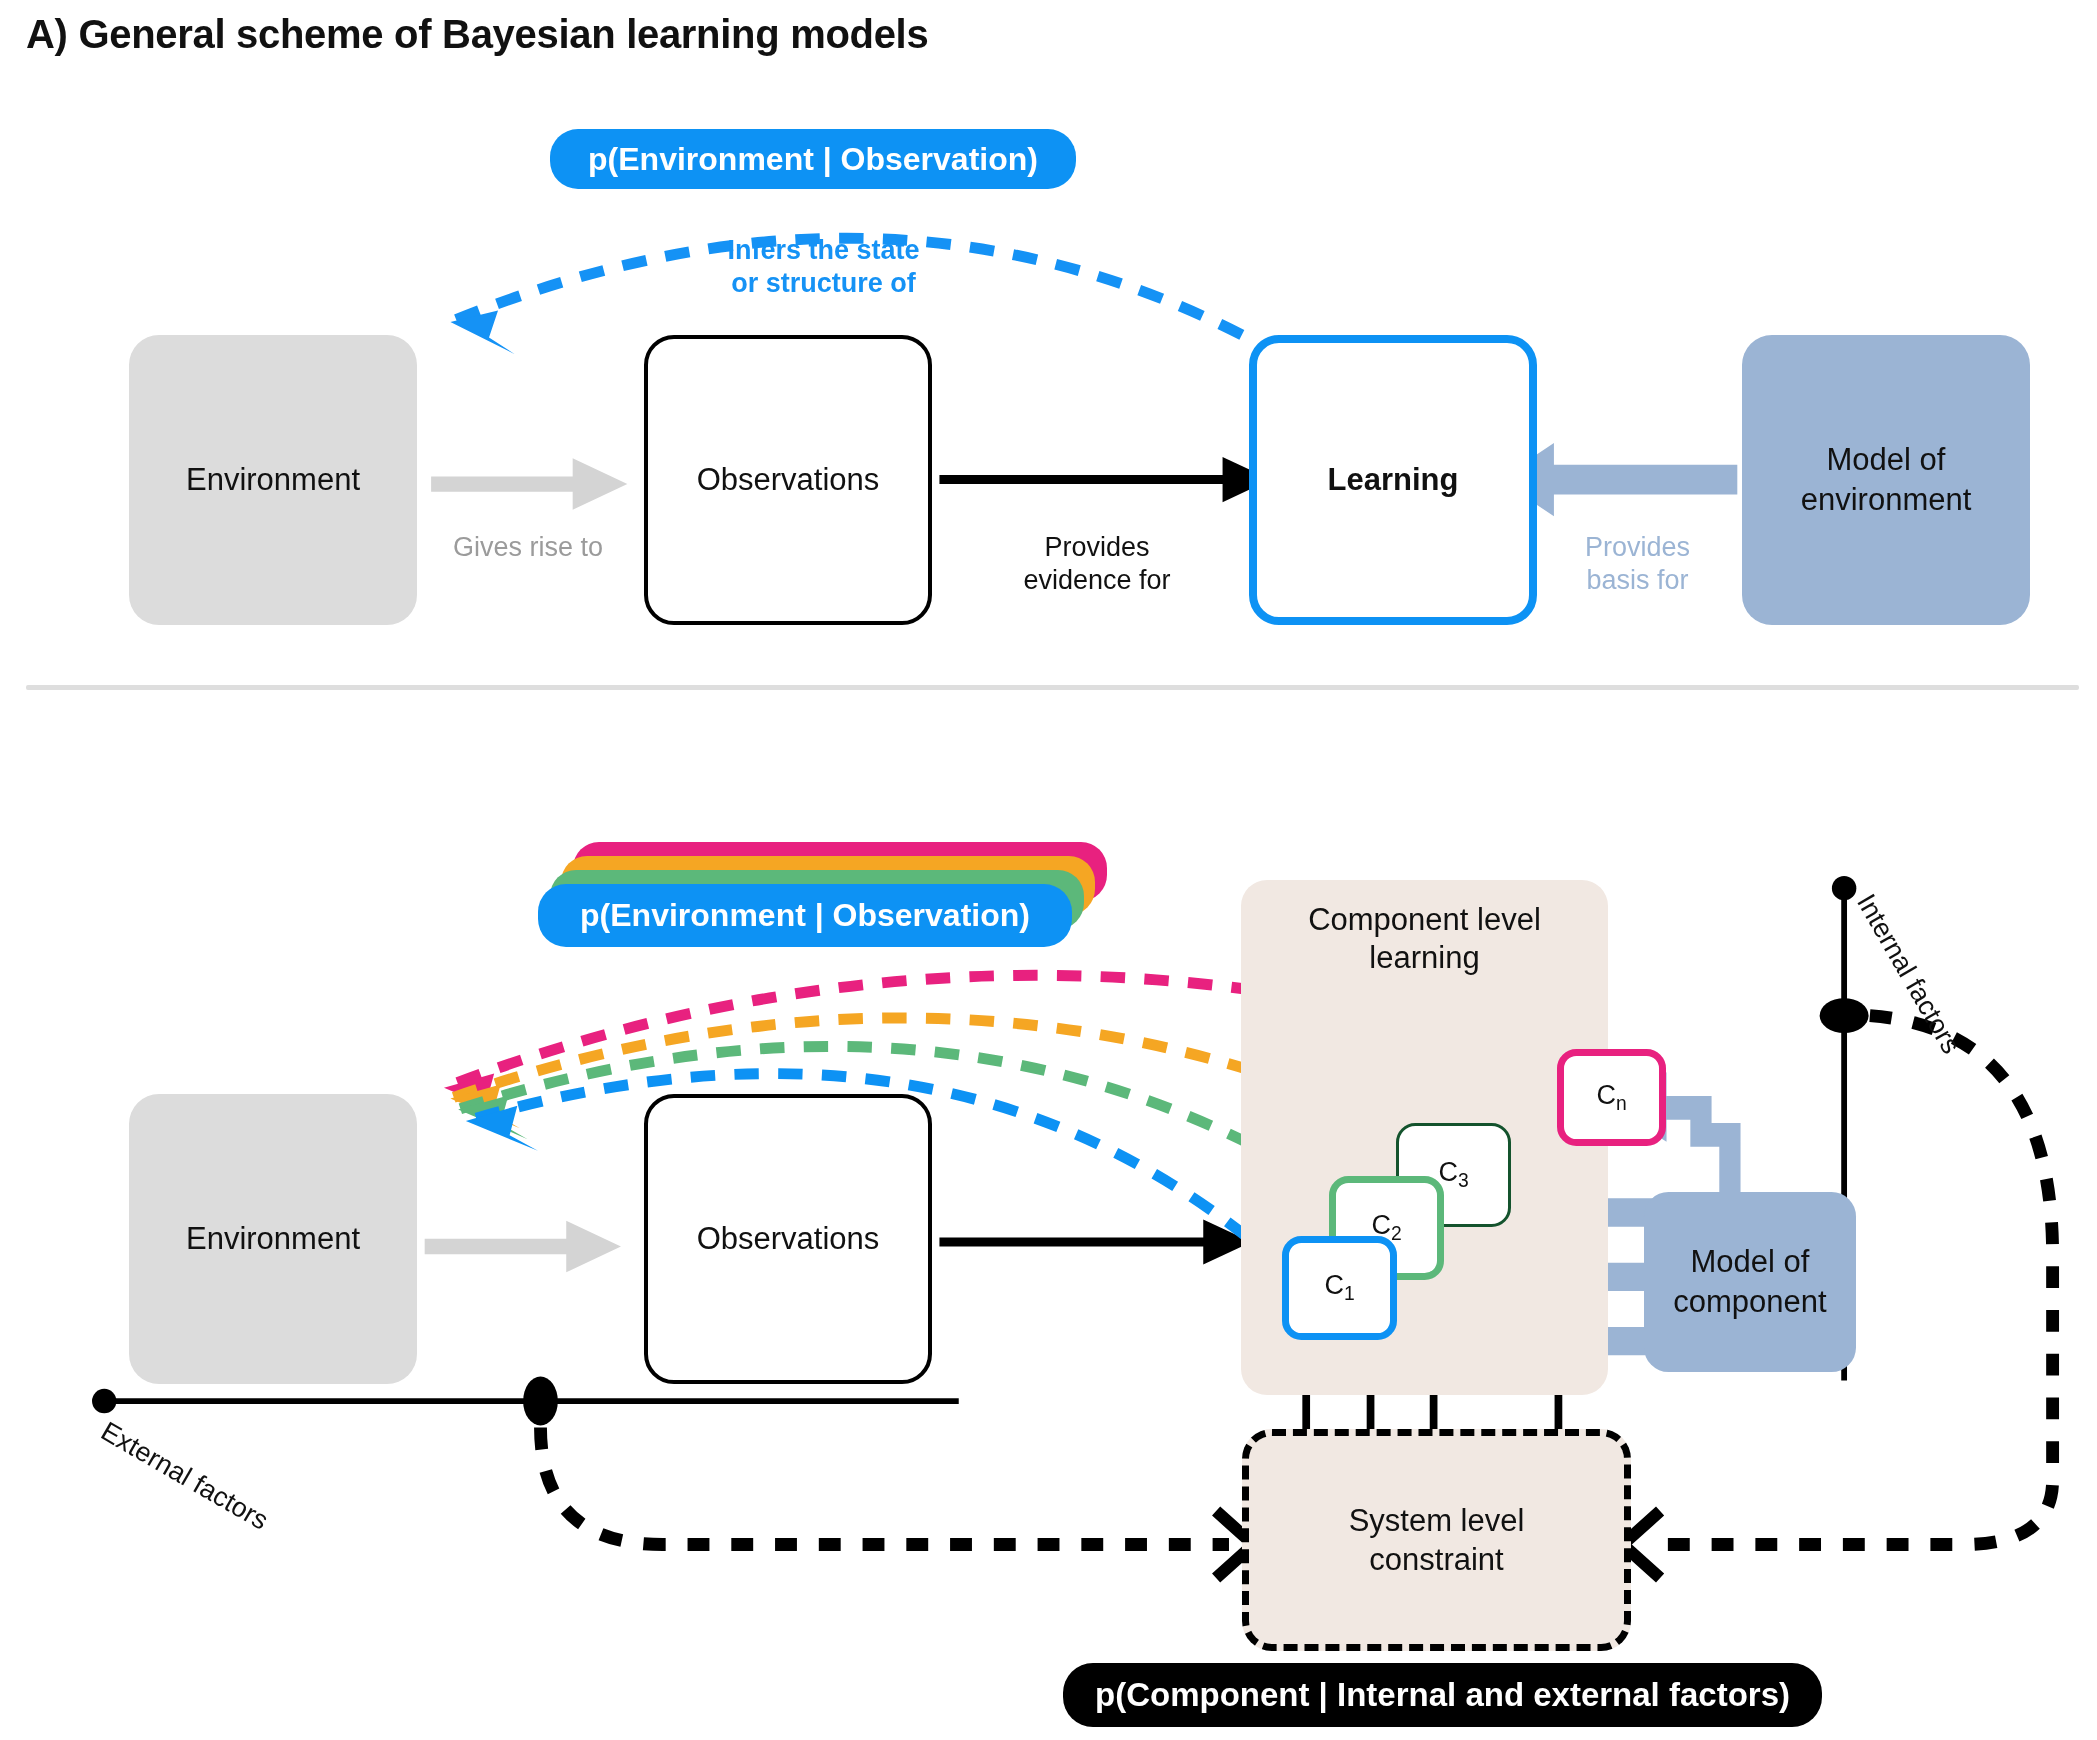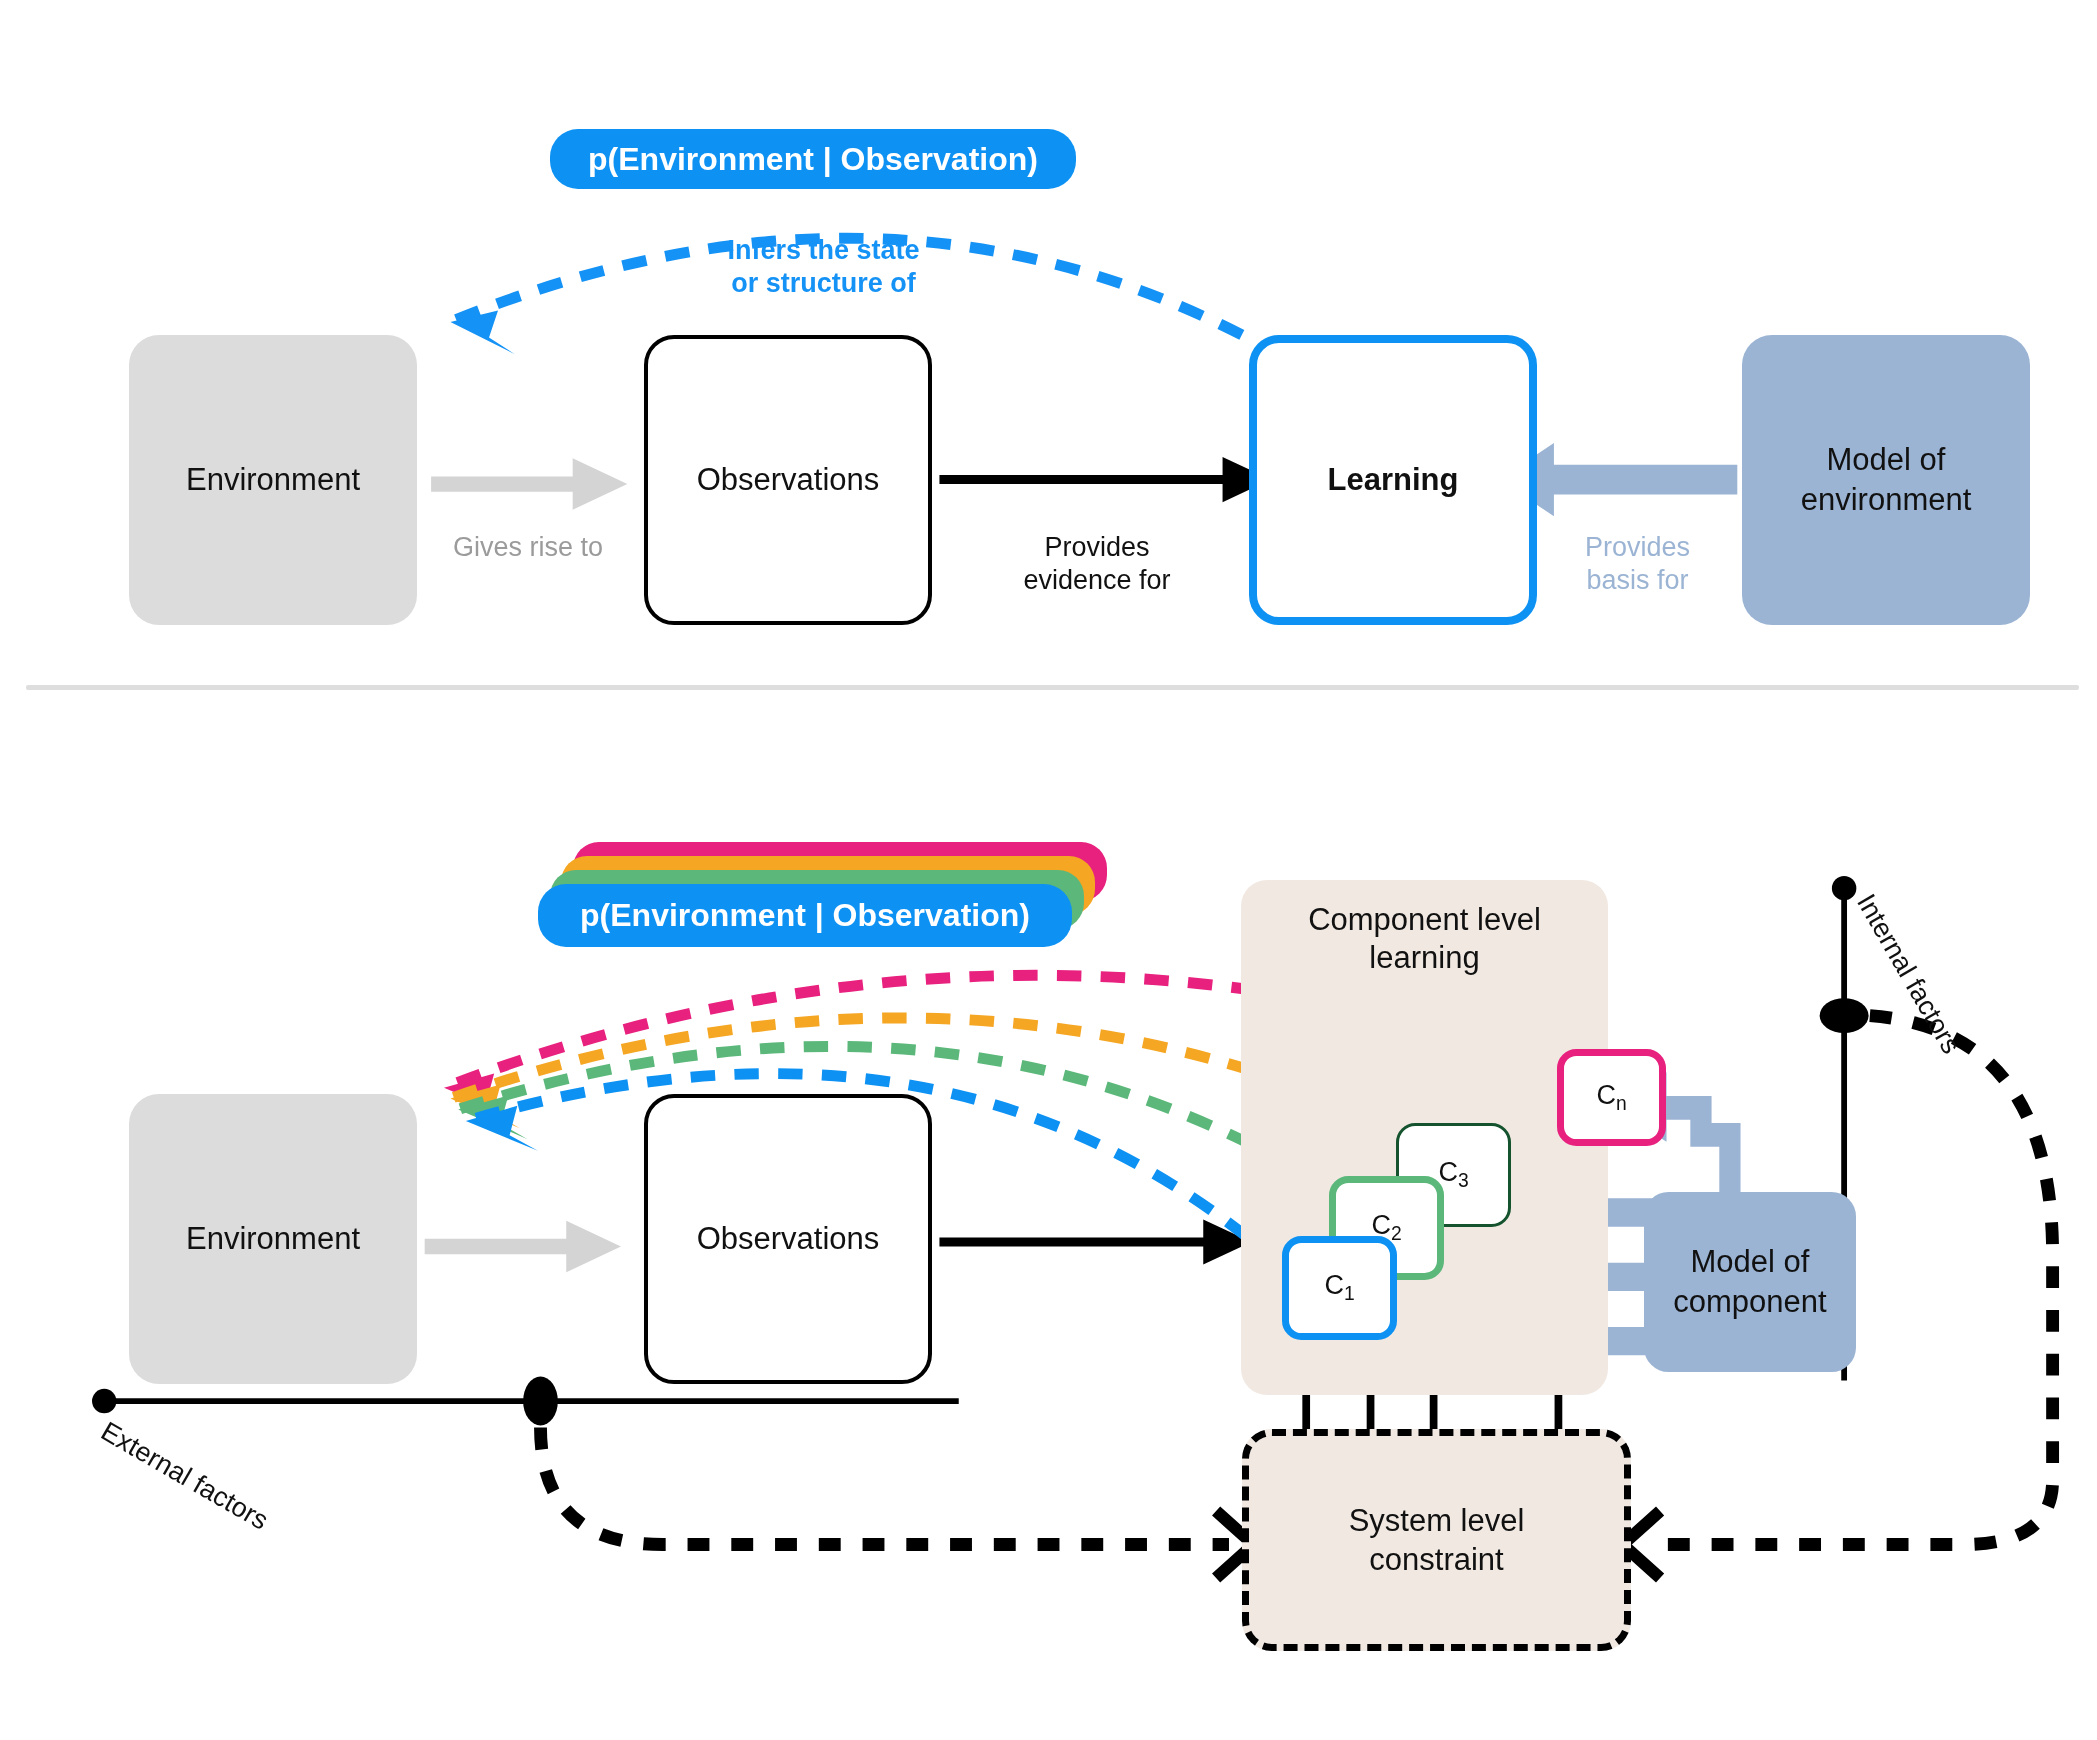--- a/index.html
+++ b/index.html
@@ -145,20 +145,21 @@
       <circle cx="2866" cy="1380" r="19" fill="#000"></circle>
       <ellipse cx="2866" cy="1578" rx="38" ry="27" fill="#000"></ellipse>
     </g>
 
     <g>
       <path d="M2906,1578 Q3190,1600 3190,1950 L3190,2300 Q3190,2400 3050,2400 L2560,2400" fill="none" stroke="#000" stroke-width="20" stroke-dasharray="34 34"></path>
       <path d="M2580,2348 L2522,2400 L2580,2452" fill="none" stroke="#000" stroke-width="19"></path>
     </g>
   </svg>
 
+  <div class="abs panel-title" style="left:26px;top:11.6px;">A) General scheme of Bayesian learning models</div>
 
   <div class="abs pill pill-blue" style="left:550px;top:129px;width:526px;height:60px;">p(Environment | Observation)</div>
 
   <div class="abs edge-label blue-bold" style="left:682px;top:234px;width:283px;">
     <div>Infers the state</div>
     <div>or structure of</div>
   </div>
 
   <div class="abs node node-env" style="left:129px;top:335px;width:288px;height:290px;">Environment</div>
 
@@ -223,18 +224,19 @@
     <span>C<sub>1</sub></span>
   </div>
 
   <div class="abs sysbox" style="left:1242px;top:1429px;width:389px;height:222px;">
     <div>
       <div>System level</div>
       <div>constraint</div>
     </div>
   </div>
 
+  <div class="abs pill pill-black" style="left:1063px;top:1663px;width:759px;height:64px;">p(Component | Internal and external factors)</div>
 
   <div class="abs rot-label" style="left:111px;top:1416px;transform:rotate(30deg);">External factors</div>
   <div class="abs rot-label" style="left:1877px;top:889px;transform:rotate(60deg);">Internal factors</div>
 
 </div>
 
 
 </body></html>

